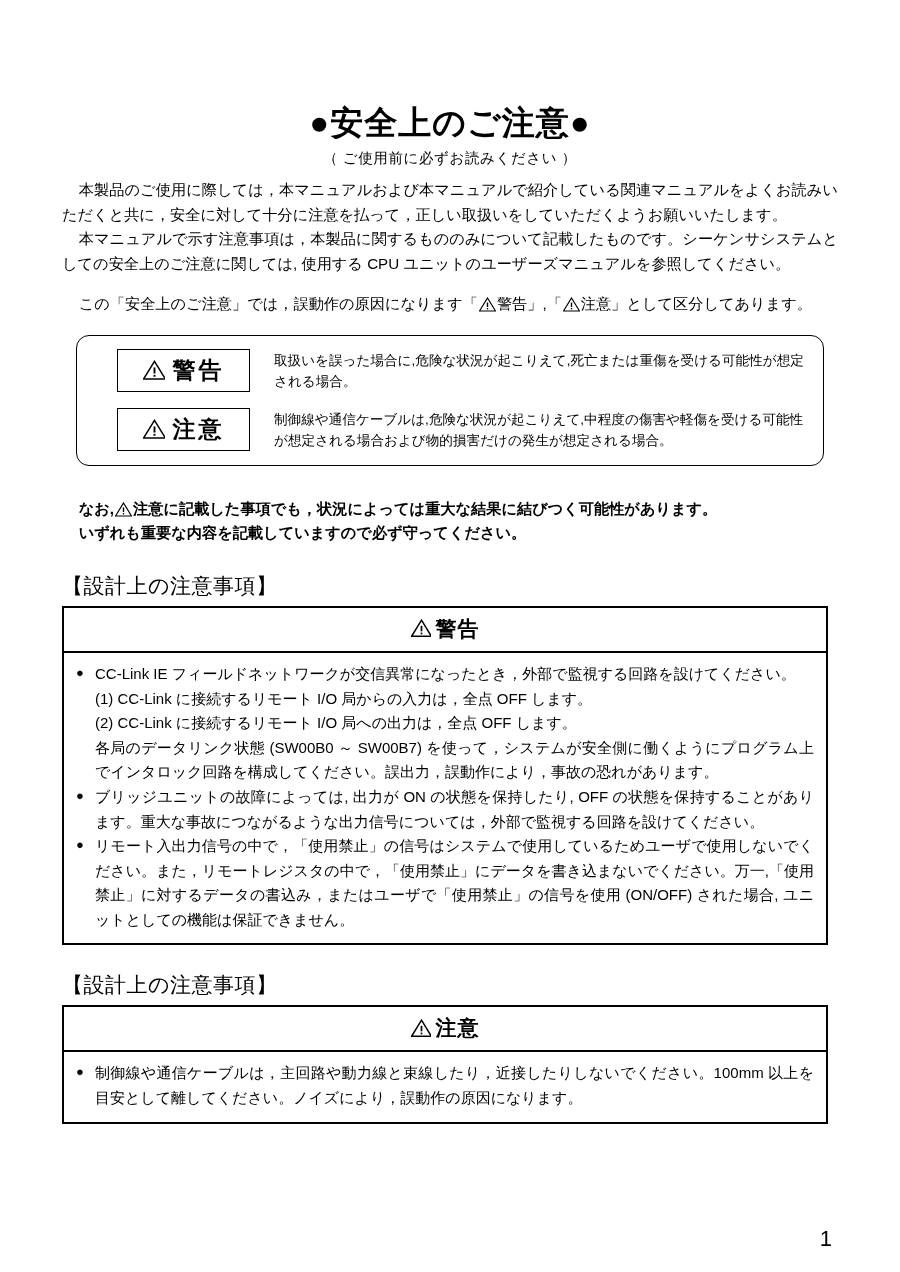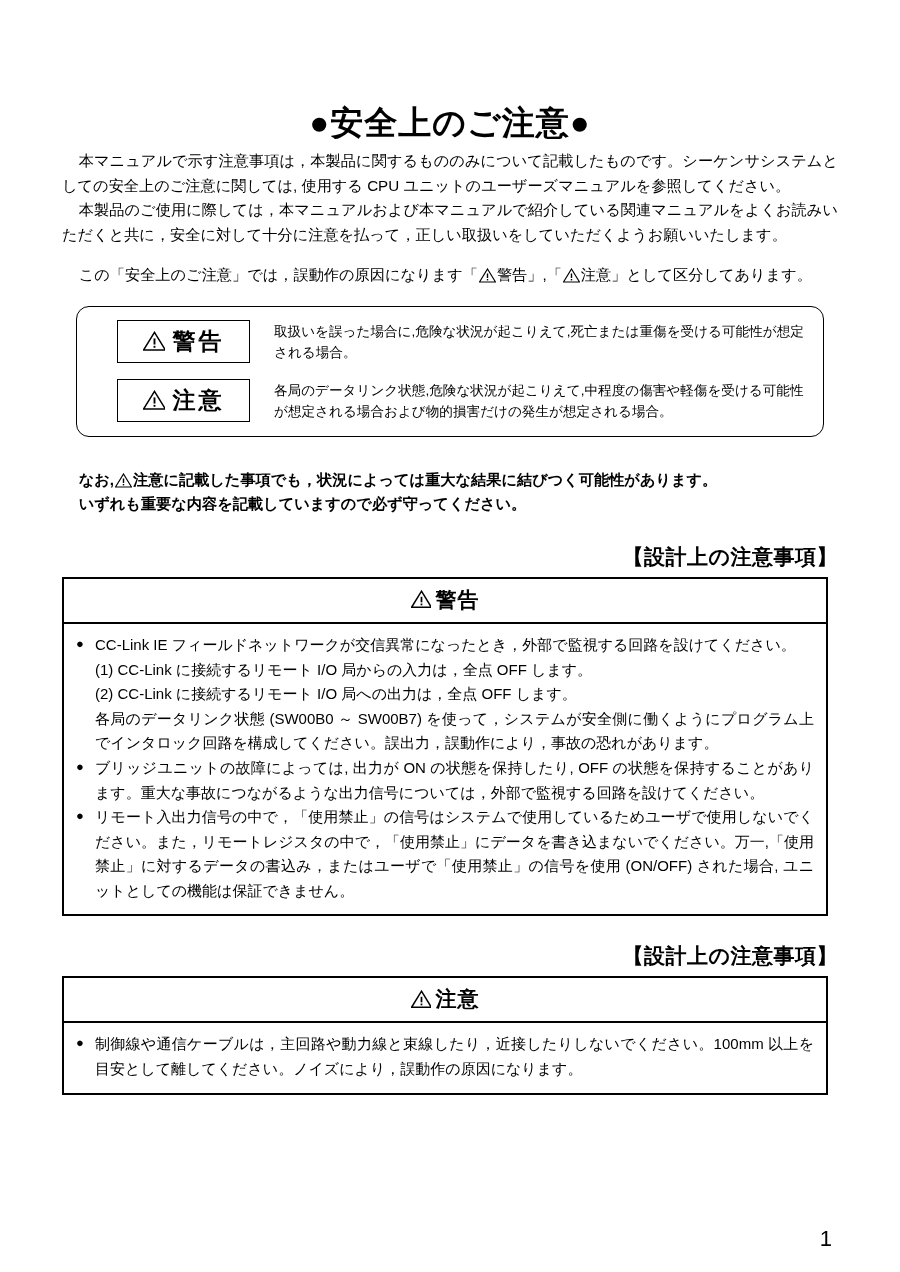--- a/index.html
+++ b/index.html
@@ -124,24 +124,23 @@
   
   .closing {
     margin-top: 31px;
     font-weight: bold;
   }
   .closing .para { text-indent: 1.1em; }
 
   
   .section-head {
     font-size: 21px;
-    font-weight: bold;
+    font-weight: normal;
     margin: 26px 0 6px 0;
     letter-spacing: 0.5px;
-    text-align: right;
   }
 
   
   .wtable {
     border: 2.6px solid #000;
     box-sizing: border-box;
     width: 766px;
   }
   .wtable .thead {
     border-bottom: 2.2px solid #000;
@@ -195,23 +194,24 @@
     font-weight: normal;
   }
 </style>
 </head>
 <body>
 
 <div class="page">
   <div class="content">
 
     <div class="title">●安全上のご注意●</div>
-
+    <div class="subtitle">（ ご使用前に必ずお読みください ）</div>
+
+    <p class="para">本製品のご使用に際しては，本マニュアルおよび本マニュアルで紹介している関連マニュアルをよくお読みいただくと共に，安全に対して十分に注意を払って，正しい取扱いをしていただくようお願いいたします。</p>
     <p class="para">本マニュアルで示す注意事項は，本製品に関するもののみについて記載したものです。シーケンサシステムとしての安全上のご注意に関しては, 使用する CPU ユニットのユーザーズマニュアルを参照してください。</p>
-    <p class="para">本製品のご使用に際しては，本マニュアルおよび本マニュアルで紹介している関連マニュアルをよくお読みいただくと共に，安全に対して十分に注意を払って，正しい取扱いをしていただくようお願いいたします。</p>
 
     <div class="rank-line">
       <span>この「安全上のご注意」では，誤動作の原因になります「</span><span class="tri-inline"><svg viewBox="0 0 34 30">
             <polygon points="17,2 33,28 1,28" fill="none" stroke="#000" stroke-width="2.4" stroke-linejoin="miter"></polygon>
             <rect x="15.6" y="11" width="2.8" height="9" fill="#000"></rect>
             <rect x="15.6" y="22" width="2.8" height="2.8" fill="#000"></rect>
           </svg></span><span>警告</span><span>」,「</span><span class="tri-inline"><svg viewBox="0 0 34 30">
             <polygon points="17,2 33,28 1,28" fill="none" stroke="#000" stroke-width="2.4" stroke-linejoin="miter"></polygon>
             <rect x="15.6" y="11" width="2.8" height="9" fill="#000"></rect>
             <rect x="15.6" y="22" width="2.8" height="2.8" fill="#000"></rect>
@@ -238,21 +238,21 @@
         <div class="deflabel">
           <span class="tri-box">
               <svg viewBox="0 0 34 30">
                 <polygon points="17,2 33,28 1,28" fill="none" stroke="#000" stroke-width="2.2" stroke-linejoin="miter"></polygon>
                 <rect x="15.6" y="11" width="2.8" height="9" fill="#000"></rect>
                 <rect x="15.6" y="22" width="2.8" height="2.8" fill="#000"></rect>
               </svg>
             </span>
           <span class="lbl-text">注意</span>
         </div>
-        <div class="deftext">各局のデータリンク状態,危険な状況が起こりえて,中程度の傷害や軽傷を受ける可能性が想定される場合および物的損害だけの発生が想定される場合。</div>
+        <div class="deftext">制御線や通信ケーブルは,危険な状況が起こりえて,中程度の傷害や軽傷を受ける可能性が想定される場合および物的損害だけの発生が想定される場合。</div>
       </div>
 
     </div>
 
     <div class="closing">
       <p class="para"><span>なお,</span><span class="tri-inline"><svg viewBox="0 0 34 30">
               <polygon points="17,2 33,28 1,28" fill="none" stroke="#000" stroke-width="2.4" stroke-linejoin="miter"></polygon>
               <rect x="15.6" y="11" width="2.8" height="9" fill="#000"></rect>
               <rect x="15.6" y="22" width="2.8" height="2.8" fill="#000"></rect>
             </svg></span><span>注意に記載した事項でも，状況によっては重大な結果に結びつく可能性があります。</span></p>

